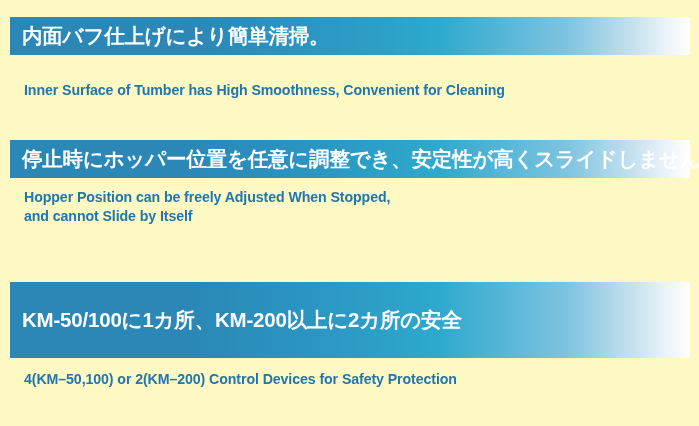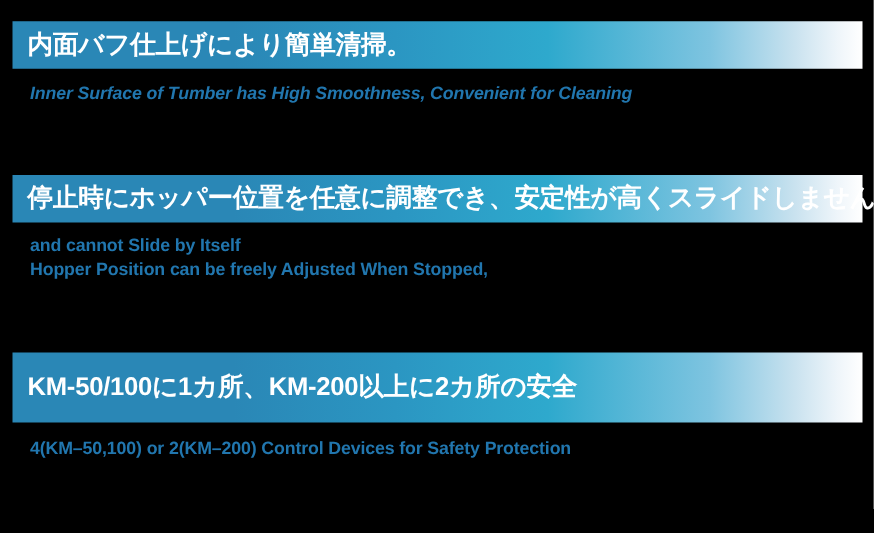--- a/index.html
+++ b/index.html
@@ -12,21 +12,21 @@
     background: #ffffff;
     font-family: "Liberation Sans", sans-serif;
     overflow: hidden;
     position: relative;
   }
 
   .sheet {
     position: relative;
     width: 699px;
     height: 426px;
-    background: #000000;
+    background: #fef9c3;
   }
 
   
   .feature-block {
     position: absolute;
     left: 0;
     width: 699px;
   }
 
   .banner {
@@ -53,36 +53,36 @@
     color: #ffffff;
     font-weight: bold;
     font-size: 20.5px;
     line-height: 1.0;
     letter-spacing: -0.2px;
     padding-left: 12px;
     white-space: nowrap;
   }
 
   .banner-1line { height: 38px; }
-  .banner-2line { height: 56px; }
+  .banner-2line { height: 76px; }
   .banner-2line .banner-line { line-height: 1.85; }
 
   .subtitle {
     margin-left: 24px;
     color: #2176ae;
     font-weight: bold;
     font-size: 14.2px;
     line-height: 19px;
     white-space: nowrap;
     letter-spacing: -0.1px;
   }
 
   
   #block-1 { top: 17px; }
-  #block-1 .subtitle-wrap { margin-top: 11px; font-style: italic; }
+  #block-1 .subtitle-wrap { margin-top: 26px; }
 
   #block-2 { top: 140px; }
   #block-2 .subtitle-wrap { margin-top: 10px; }
 
   #block-3 { top: 282px; }
   #block-3 .subtitle-wrap { margin-top: 12px; }
 </style>
 </head>
 <body>
 
@@ -95,22 +95,22 @@
     <div class="subtitle-wrap">
       <div class="subtitle">Inner Surface of Tumber has High Smoothness,  Convenient for Cleaning</div>
     </div>
   </div>
 
   <div class="feature-block" id="block-2">
     <div class="banner banner-1line">
       <div class="banner-line">停止時にホッパー位置を任意に調整でき、安定性が高くスライドしません。</div>
     </div>
     <div class="subtitle-wrap">
+      <div class="subtitle">Hopper Position can be freely Adjusted When Stopped,</div>
       <div class="subtitle">and cannot Slide by Itself</div>
-      <div class="subtitle">Hopper Position can be freely Adjusted When Stopped,</div>
     </div>
   </div>
 
   <div class="feature-block" id="block-3">
     <div class="banner banner-2line">
       <div class="banner-line">KM-50/100に1カ所、KM-200以上に2カ所の安全</div>
     </div>
     <div class="subtitle-wrap">
       <div class="subtitle">4(KM–50,100) or 2(KM–200) Control Devices for Safety Protection</div>
     </div>

